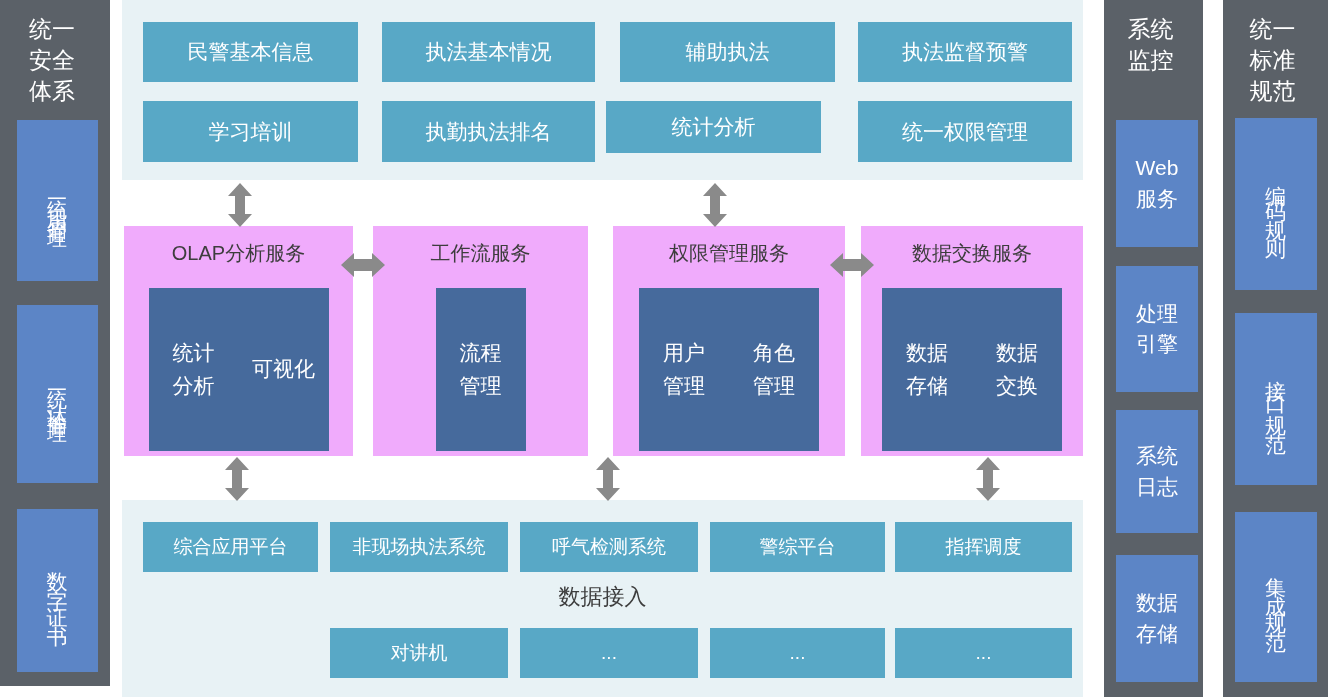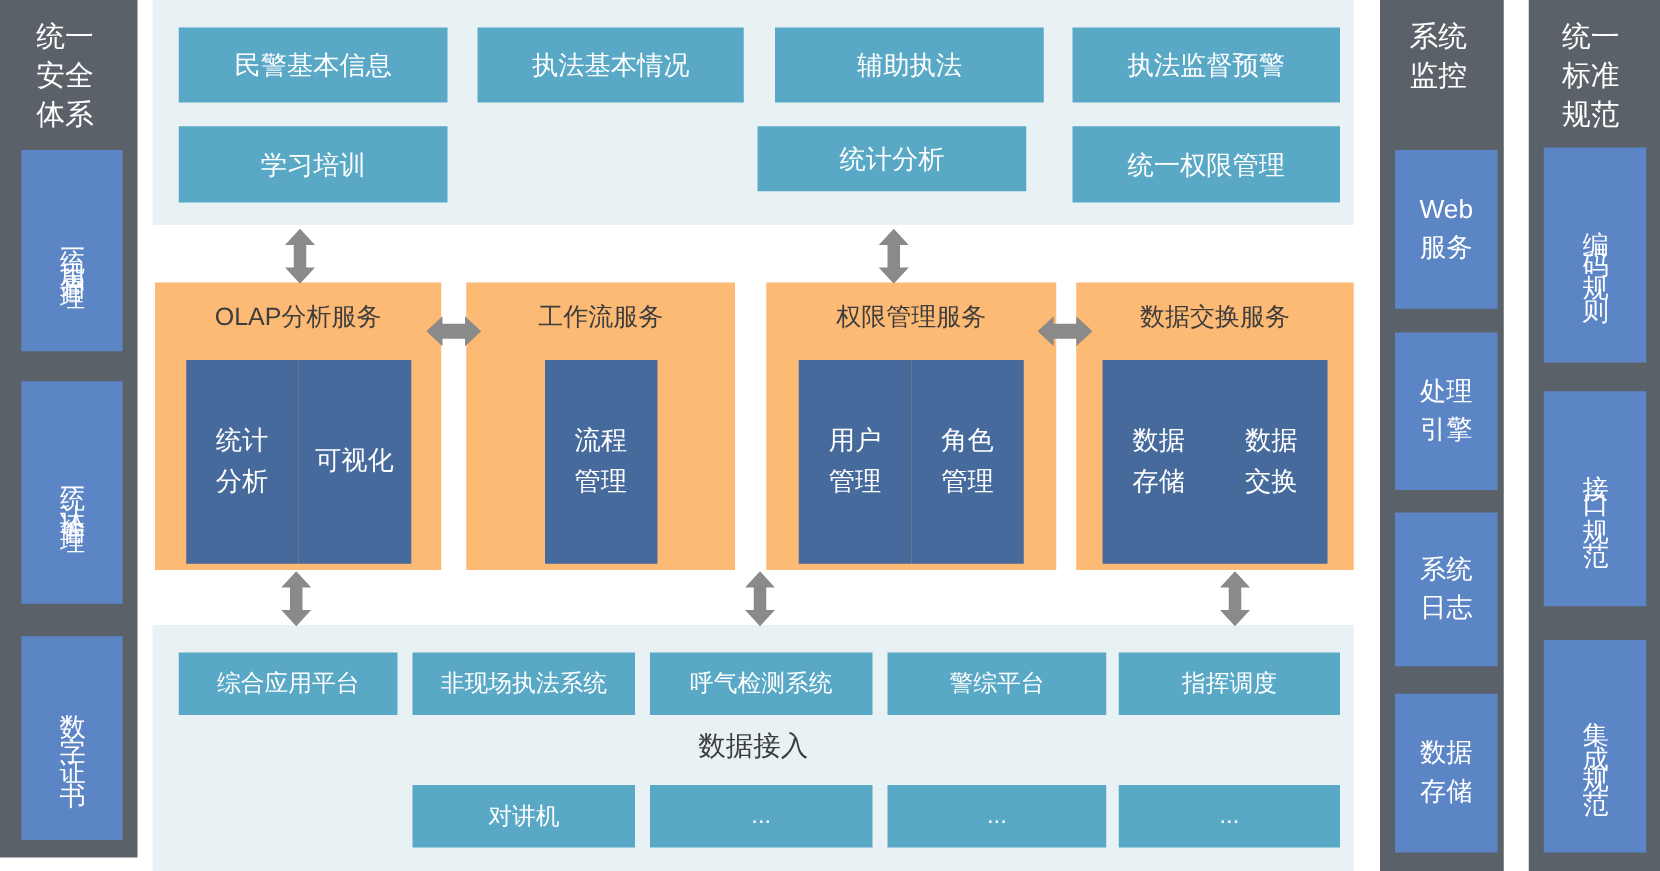--- a/index.html
+++ b/index.html
@@ -21,21 +21,21 @@
     align-items:center;justify-content:center;font-size:21px;line-height:1.45;
     white-space:pre-line;text-align:center;}
   
   .panel-teal{position:absolute;background:#e8f2f5;}
   .teal-btn{position:absolute;background:#58a8c6;color:#ffffff;display:flex;
     align-items:center;justify-content:center;font-size:21px;}
   .acc-btn{font-size:19px;}
   .data-access-label{position:absolute;left:0;width:100%;text-align:center;
     font-size:22px;color:#3d3d3d;}
   
-  .svc-group{position:absolute;background:#fdba74;}
+  .svc-group{position:absolute;background:#f0abfc;}
   .svc-title{text-align:center;font-size:20px;color:#3d3d3d;margin-top:14px;}
   .svc-boxes{display:flex;justify-content:center;margin-top:21px;}
   .svc-box{width:90px;height:163px;background:#466a9c;color:#ffffff;display:flex;
     align-items:center;justify-content:center;font-size:21px;line-height:1.55;
     white-space:pre-line;text-align:center;}
   
   .arrow{position:absolute;}
   .arrow svg{display:block;}
 </style>
 </head>
@@ -55,20 +55,21 @@
   <div class="blue-box" style="left:17px;top:509px;width:81px;height:163px">
     <span class="vtext ls-c">数字证书</span>
   </div>
 
   <div class="panel-teal" style="left:122px;top:0;width:961px;height:180px">
     <div class="teal-btn" style="left:21px;top:22px;width:215px;height:60px">民警基本信息</div>
     <div class="teal-btn" style="left:260px;top:22px;width:213px;height:60px">执法基本情况</div>
     <div class="teal-btn" style="left:498px;top:22px;width:215px;height:60px">辅助执法</div>
     <div class="teal-btn" style="left:736px;top:22px;width:214px;height:60px">执法监督预警</div>
     <div class="teal-btn" style="left:21px;top:101px;width:215px;height:61px">学习培训</div>
+    <div class="teal-btn" style="left:260px;top:101px;width:213px;height:61px">执勤执法排名</div>
     <div class="teal-btn" style="left:484px;top:101px;width:215px;height:52px">统计分析</div>
     <div class="teal-btn" style="left:736px;top:101px;width:214px;height:61px">统一权限管理</div>
   </div>
 
   <div class="svc-group" style="left:124px;top:226px;width:229px;height:230px">
     <div class="svc-title">OLAP分析服务</div>
     <div class="svc-boxes">
       <div class="svc-box">统计
 分析</div>
       <div class="svc-box">可视化</div>

